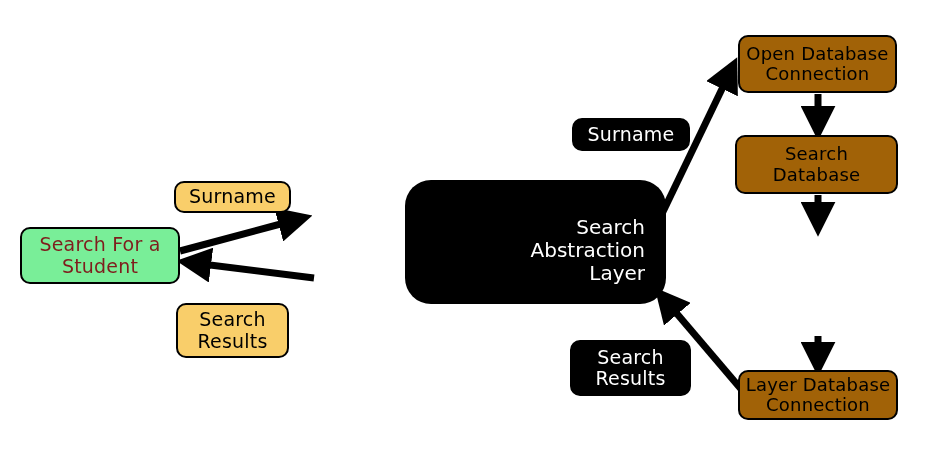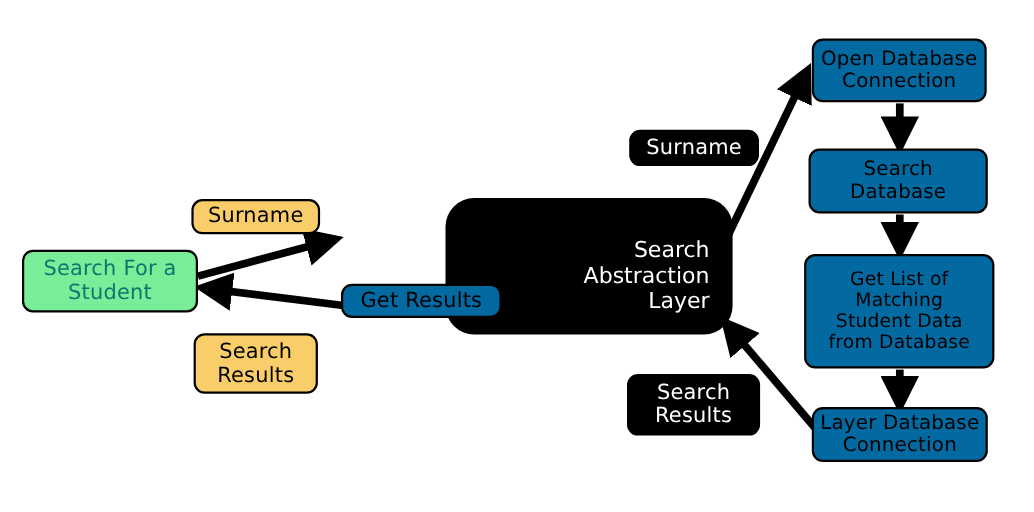--- a/index.html
+++ b/index.html
@@ -34,28 +34,28 @@
     text-align: center;
     border: 2px solid #000000;
     border-radius: 10px;
     line-height: 1.12;
     white-space: pre-line;
     letter-spacing: 0.2px;
     z-index: 3;
   }
   .node-green {
     background: #79ee98;
-    color: #0f766e;
+    color: #7f1d1d;
   }
   .node-orange {
     background: #f9ce6a;
     color: #000000;
   }
   .node-red {
-    background: #0369a1;
+    background: #a16207;
     color: #000000;
   }
   .node-black {
     background: #000000;
     color: #ffffff;
     border-color: #000000;
   }
   .container-black {
     position: absolute;
     box-sizing: border-box;
@@ -107,34 +107,29 @@
 
   <div class="node node-green" style="left:20px; top:227px; width:160px; height:57px; font-size:19px;">Search For a
 Student</div>
 
   <div class="node node-orange" style="left:174px; top:181px; width:117px; height:32px; font-size:19px;">Surname</div>
 
   <div class="node node-orange" style="left:176px; top:303px; width:113px; height:55px; font-size:19px;">Search
 Results</div>
 
 
-  <div class="node node-red" style="left:310px; top:258px; width:146px; height:31px; font-size:19px;">Get Results</div>
 
   <div class="node node-black" style="left:572px; top:118px; width:118px; height:33px; font-size:19px;">Surname</div>
 
   <div class="node node-black" style="left:570px; top:340px; width:121px; height:56px; font-size:19px;">Search
 Results</div>
 
   <div class="node node-red" style="left:738px; top:35px; width:159px; height:58px; font-size:18px;">Open Database
 Connection</div>
 
   <div class="node node-red" style="left:735px; top:135px; width:163px; height:59px; font-size:18px;">Search
 Database</div>
 
-  <div class="node node-red" style="left:731px; top:231px; width:173px; height:104px; font-size:17px;">Get List of
-Matching
-Student Data
-from Database</div>
 
   <div class="node node-red" style="left:738px; top:370px; width:160px; height:50px; font-size:18px;">Layer Database
 Connection</div>
 
 </div>
 
 </body></html>

